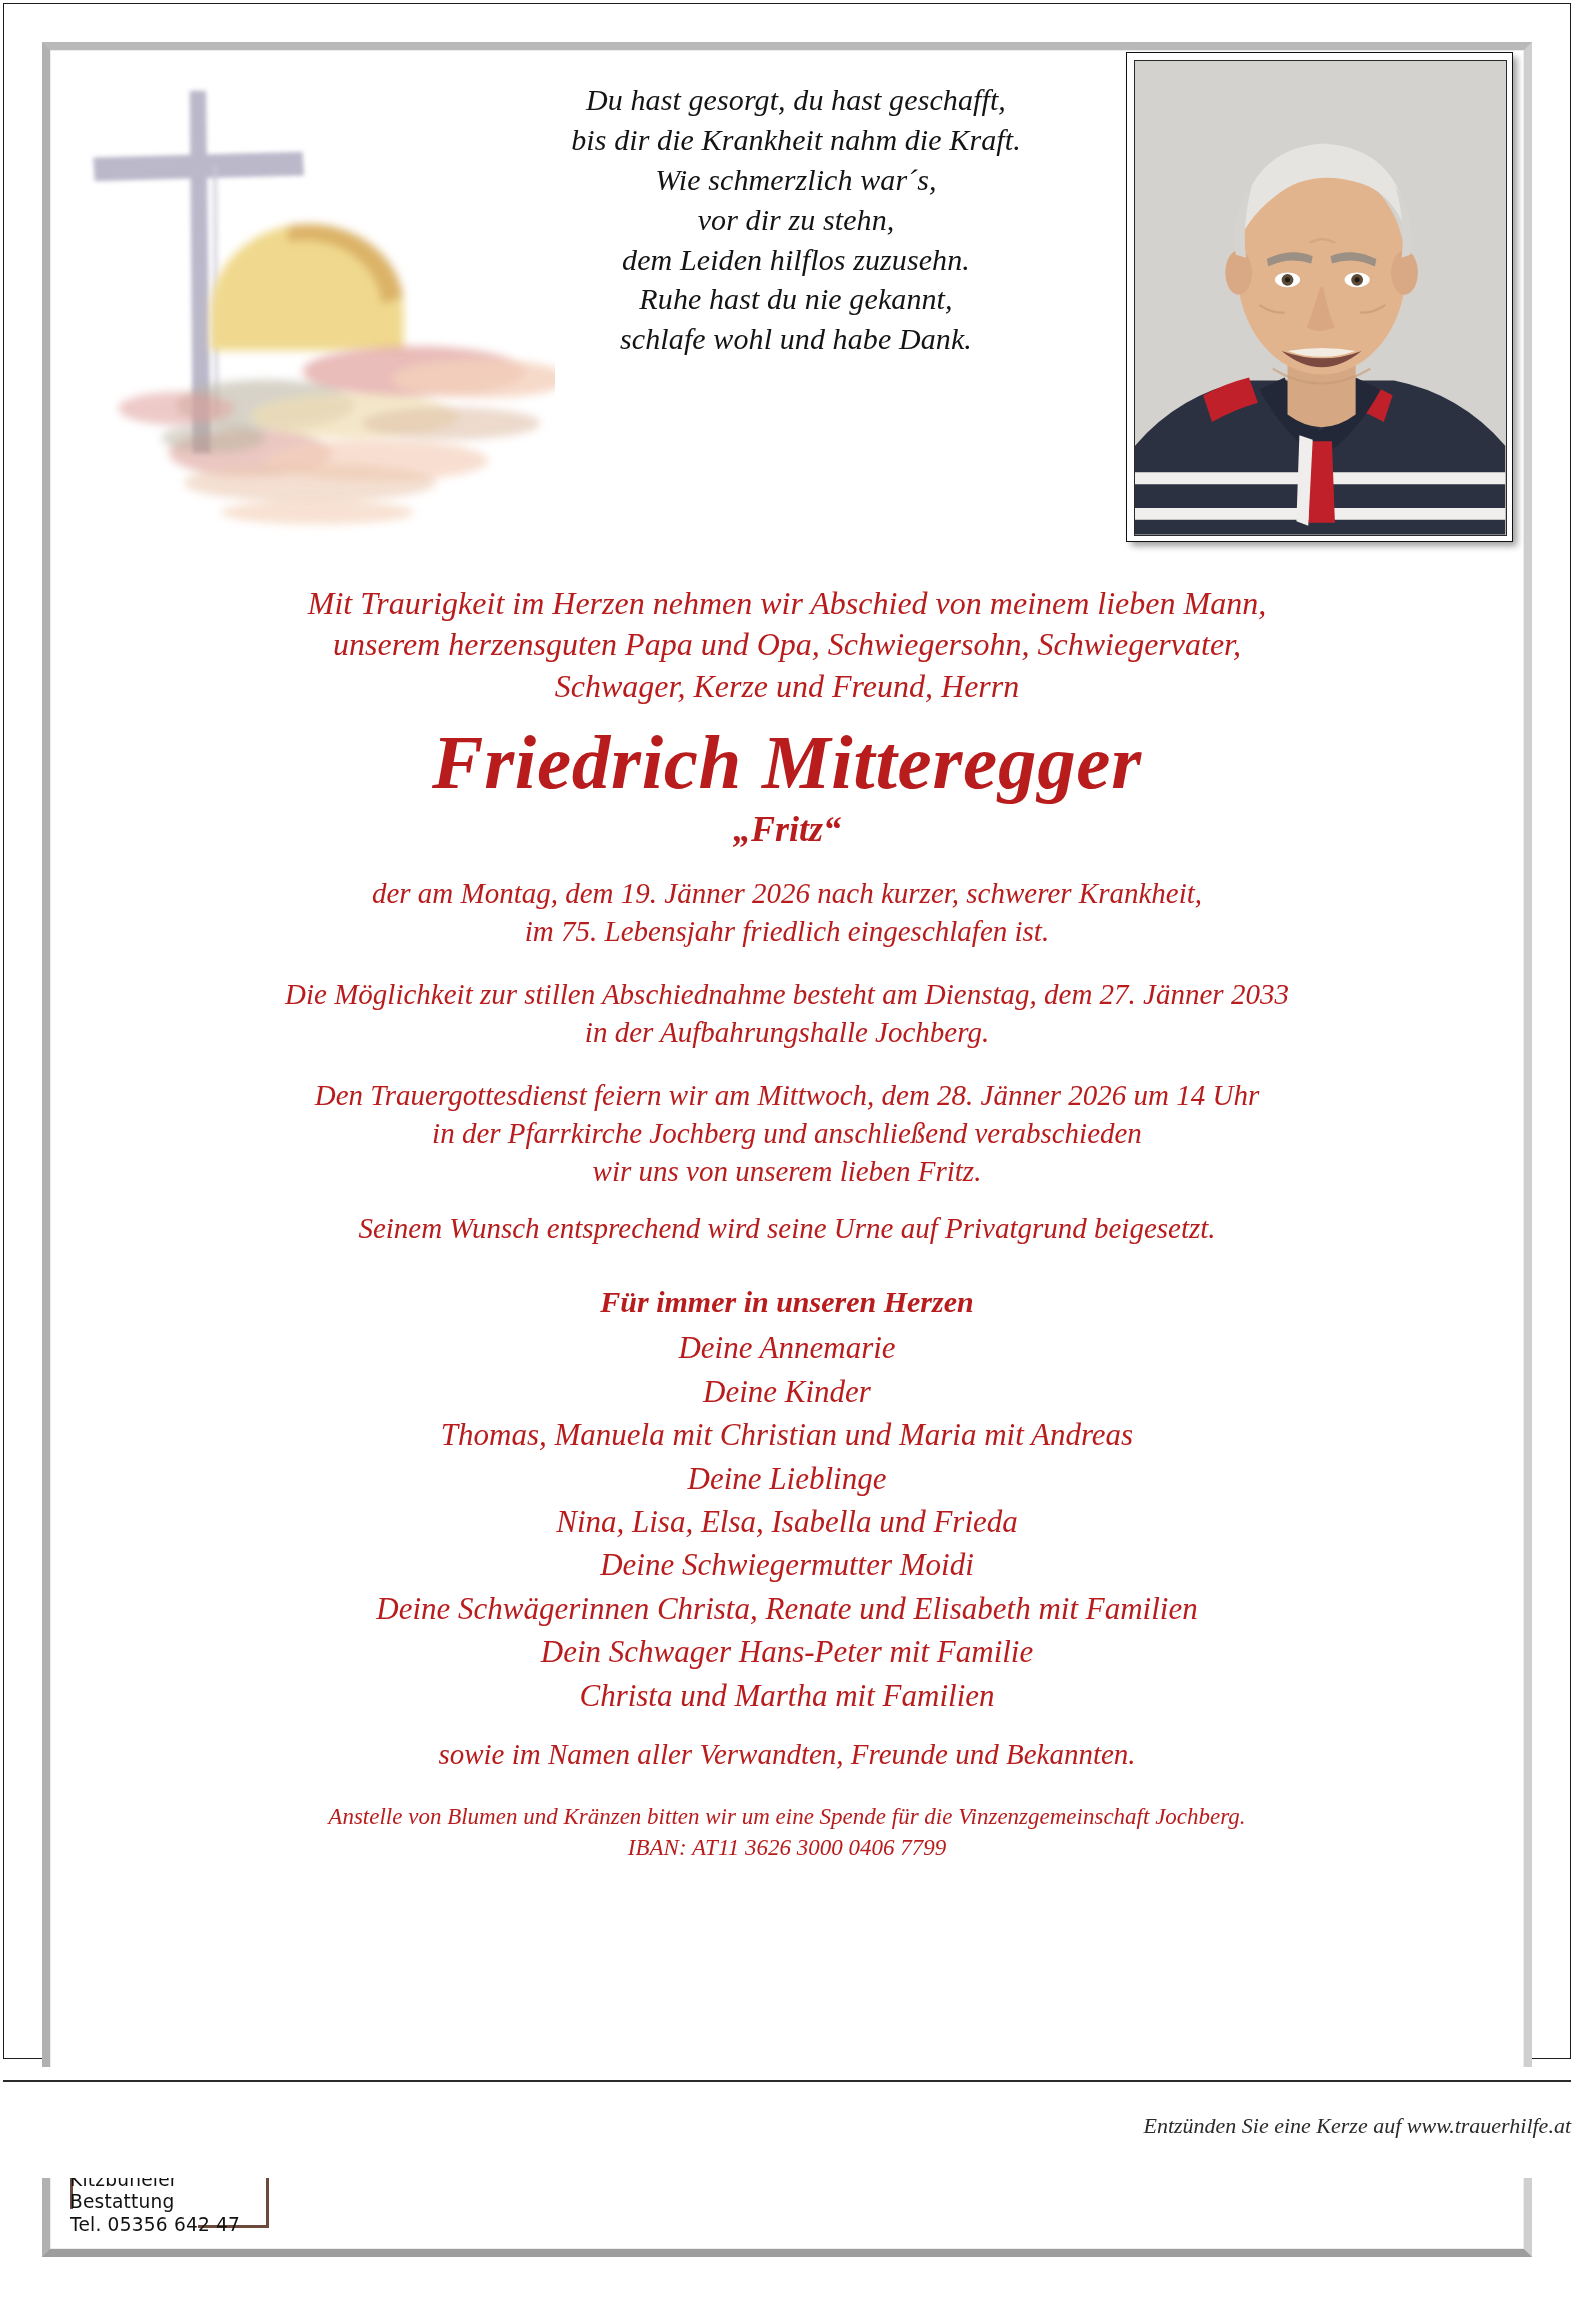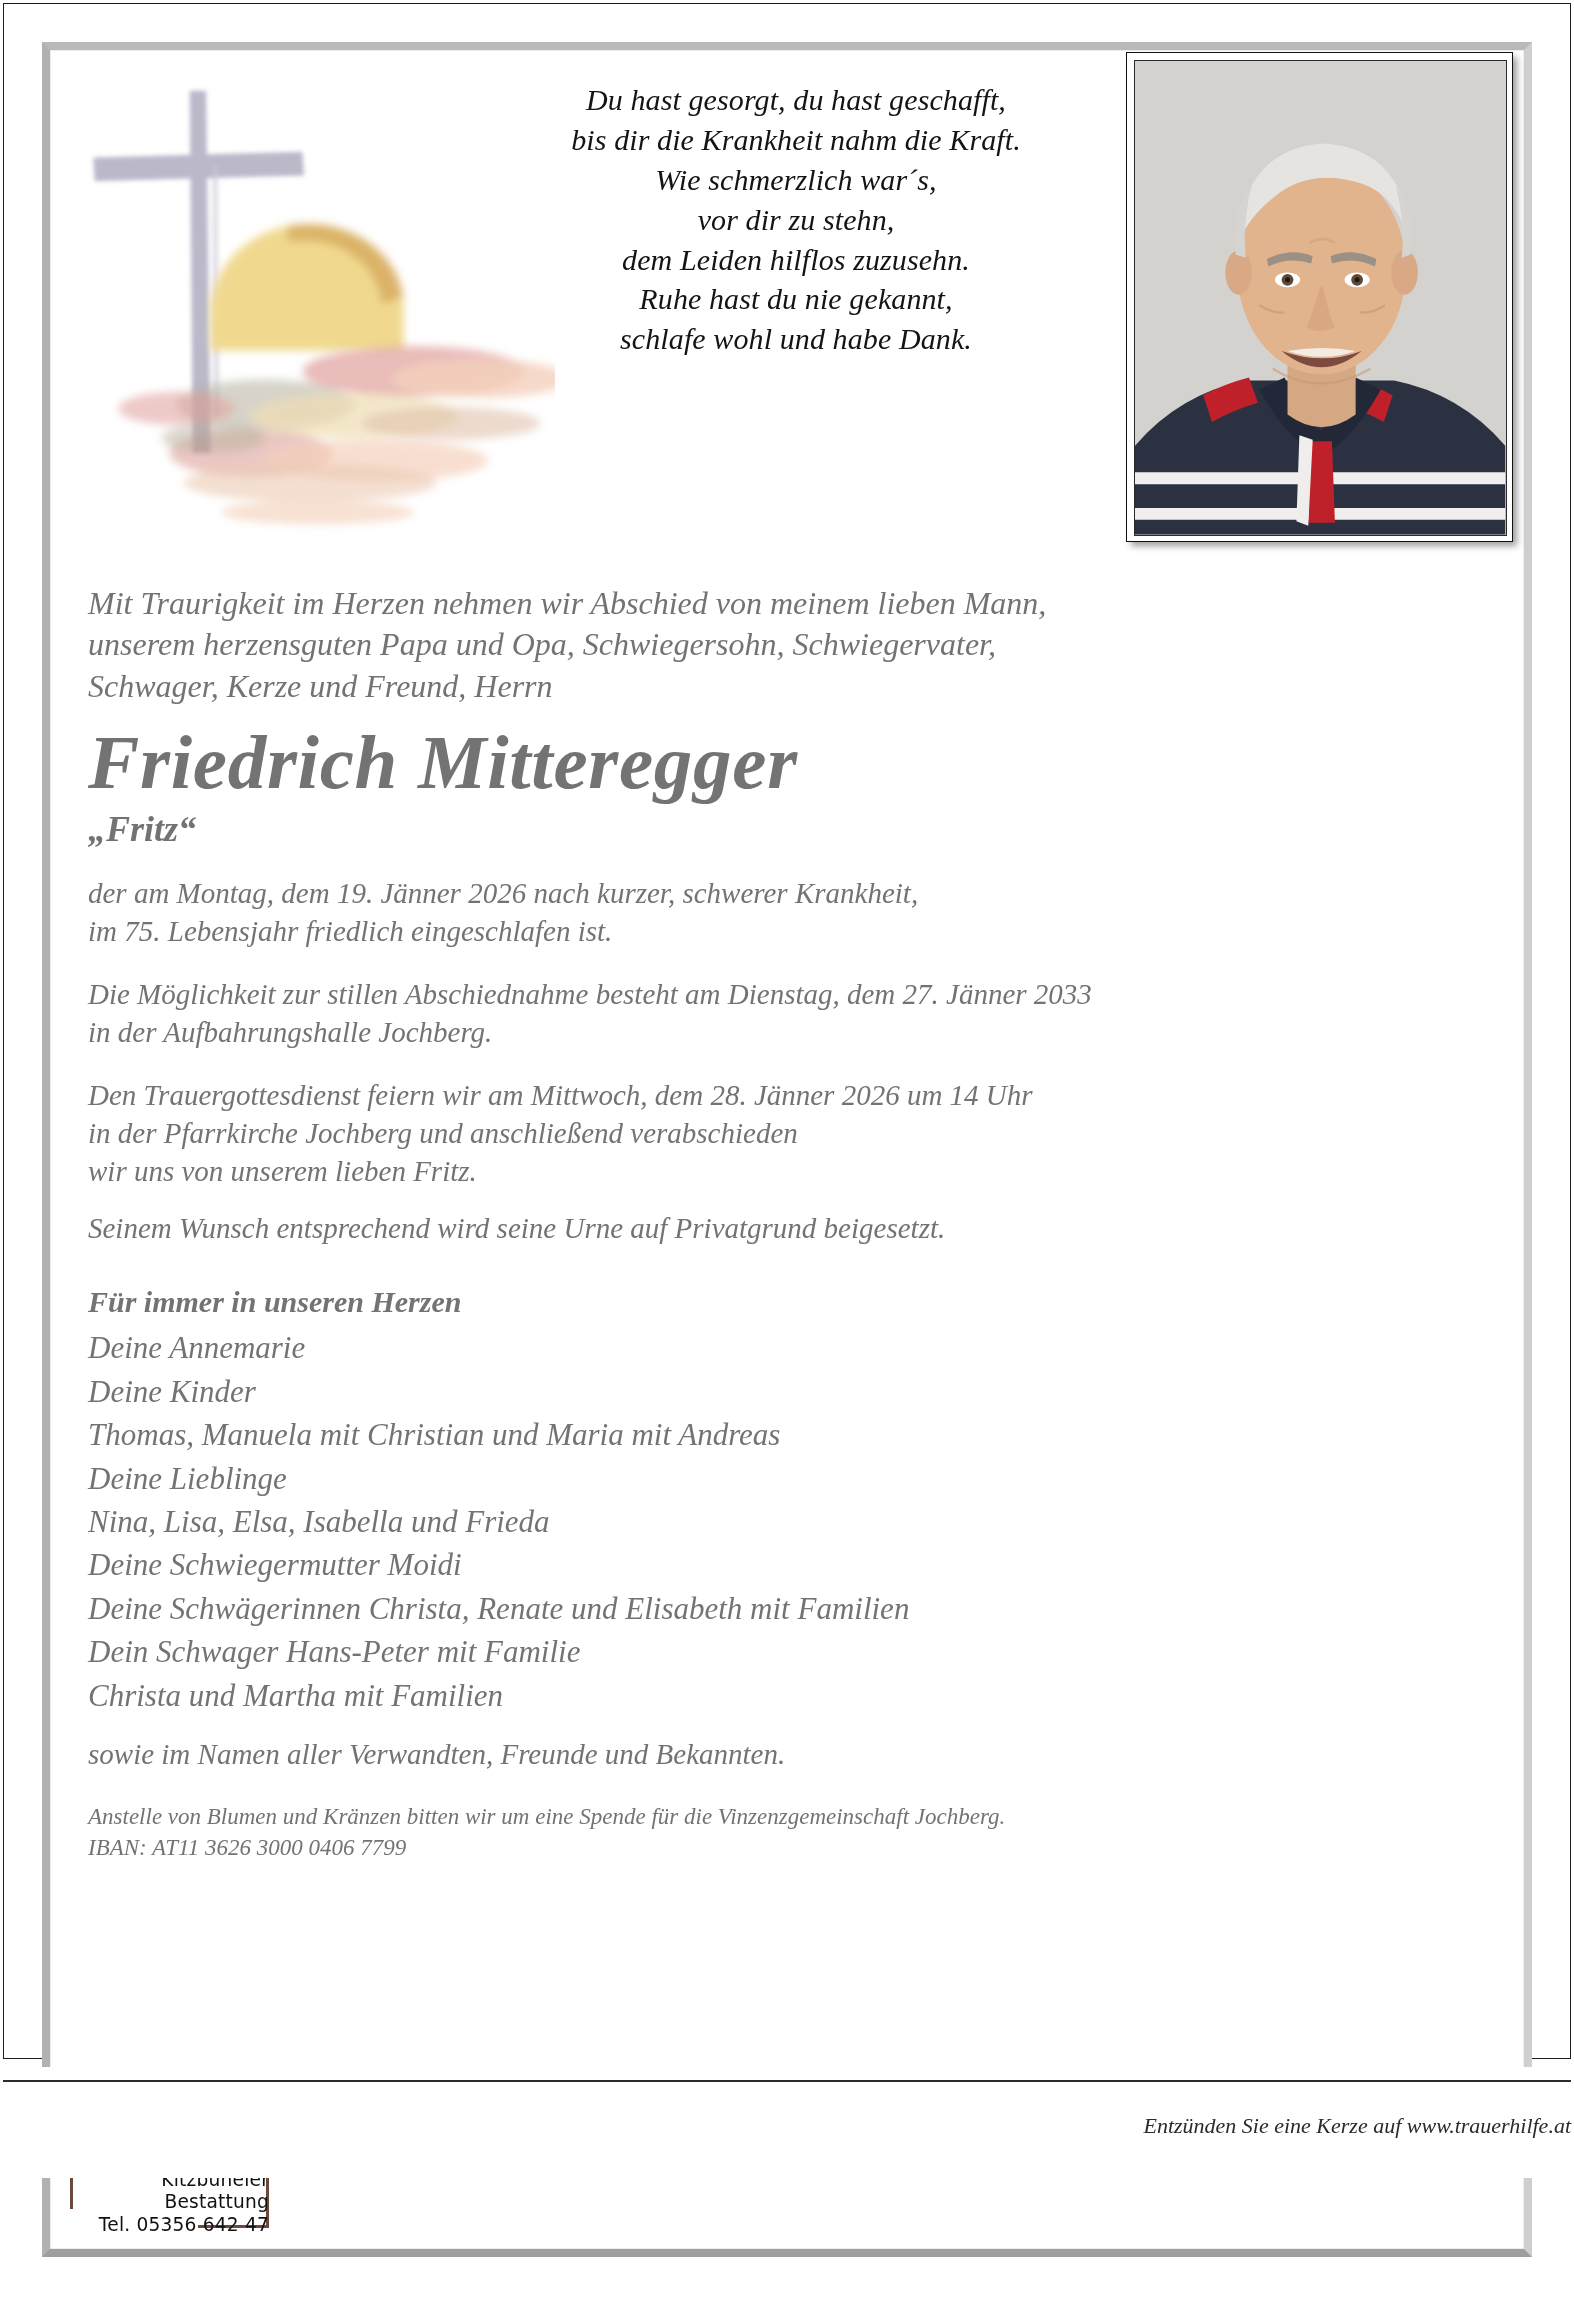--- a/index.html
+++ b/index.html
@@ -78,23 +78,23 @@
     overflow:hidden;
     position:relative;
     background:#d8d6d2;
   }
   .photo-inner svg{position:absolute;inset:0;width:100%;height:100%;}
 
   
   .body-text{
     position:relative;
     padding:0 30px;
-    text-align:left;
+    text-align:center;
     font-style:italic;
-    color:#737373;
+    color:#b91c1c;
   }
   .intro{font-size:32px;line-height:1.30;margin-top:4.5px;}
   .name{
     font-size:77px;
     font-weight:700;
     font-style:italic;
     letter-spacing:0.7px;
     margin-top:16px;
     line-height:1.02;
     white-space:nowrap;
@@ -122,21 +122,21 @@
     width:199px;height:71px;
   }
   .stamp .brk{position:absolute;width:100%;height:100%;}
   .stamp .brk span{position:absolute;background:#6b4a3c;}
   .stamp .tl-h{left:0;top:0;width:71px;height:3px;}
   .stamp .tl-v{left:0;top:0;width:3px;height:52px;}
   .stamp .br-h{right:0;bottom:0;width:71px;height:3px;}
   .stamp .br-v{right:0;bottom:0;width:3px;height:52px;}
   .stamp-txt{
     position:absolute;left:0;right:0;top:12px;
-    text-align:right;
+    text-align:left;
     font-family:"DejaVu Sans","Liberation Sans",sans-serif;
     font-style:normal;
     color:#111;
     line-height:1.22;
   }
   .stamp-txt .l1{font-size:18.6px;letter-spacing:0.2px;}
   .stamp-txt .l2{font-size:18.6px;letter-spacing:0.2px;}
 
   
   .footer{

